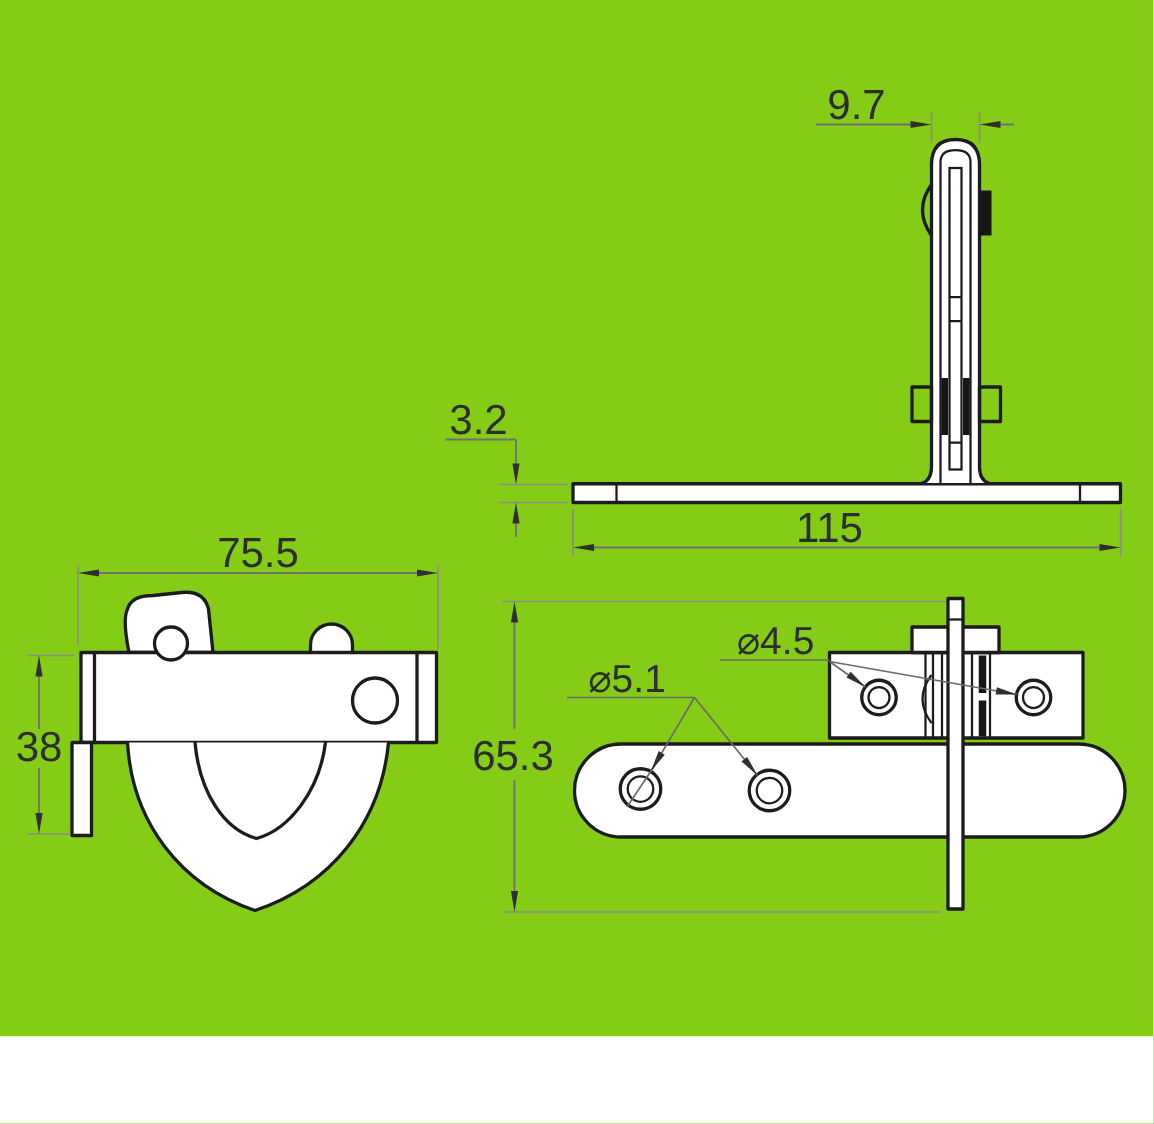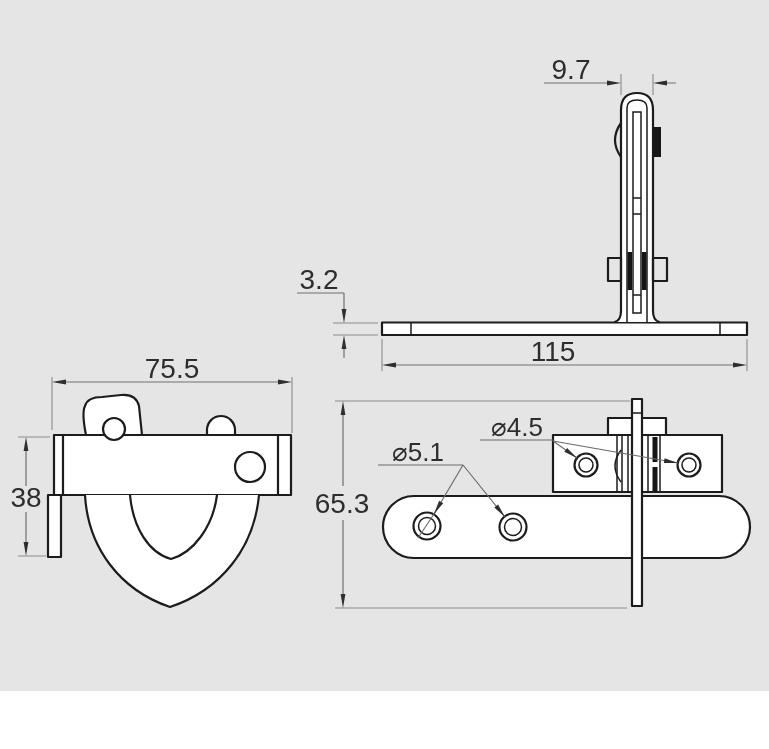--- a/index.html
+++ b/index.html
@@ -1,16 +1,16 @@
 <!DOCTYPE html>
 <html><head>
 <meta charset="utf-8">
 <style>
   html,body{margin:0;padding:0;background:#ffffff;}
-  .canvas{position:relative;width:769px;height:691px;background:#e5e5e5;overflow:hidden;}
+  .canvas{position:relative;width:769px;height:691px;background:#84cc16;overflow:hidden;}
   svg{display:block;}
   .outline{fill:#ffffff;stroke:#1c1c1c;stroke-width:2.2;stroke-linejoin:round;stroke-linecap:round;}
   .outline-open{fill:none;stroke:#1c1c1c;stroke-width:2.2;stroke-linejoin:round;stroke-linecap:round;}
   .outline-thin{fill:none;stroke:#1c1c1c;stroke-width:1.5;}
   .solid{fill:#161616;stroke:none;}
   .dimline{fill:none;stroke:#707070;stroke-width:1.2;}
   .extline{fill:none;stroke:#8c8c8c;stroke-width:1.1;}
   .leader{fill:none;stroke:#6a6a6a;stroke-width:1.1;}
   .arrow{fill:#2f2f2f;stroke:none;}
   .dimtext{font-family:"Liberation Sans","DejaVu Sans",sans-serif;font-size:28px;fill:#2d2d2d;}

